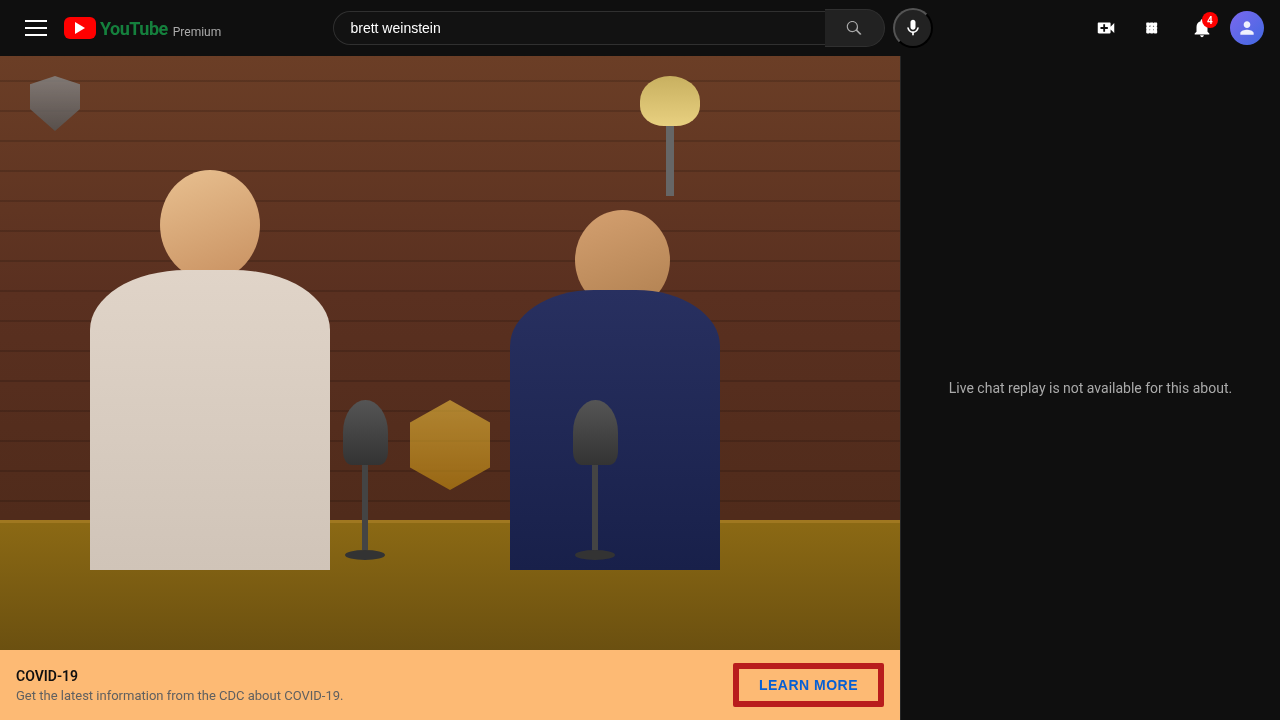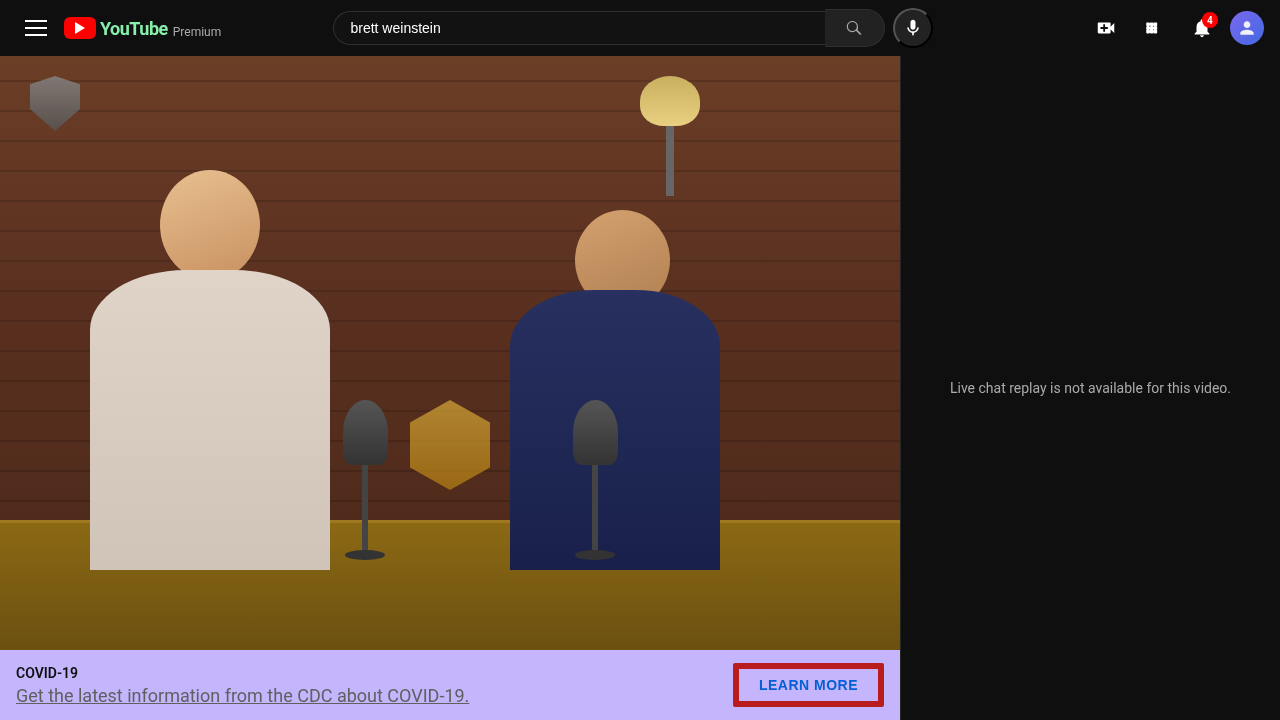--- a/index.html
+++ b/index.html
@@ -42,21 +42,21 @@
       display: flex; align-items: center; justify-content: center;
       flex-shrink: 0;
     }
     .yt-logo::after {
       content: '';
       border-left: 10px solid #fff;
       border-top: 6px solid transparent;
       border-bottom: 6px solid transparent;
     }
     .yt-wordmark {
-      font-size: 18px; font-weight: 700; color: #86efac; letter-spacing: -0.5px;
+      font-size: 18px; font-weight: 700; color: #15803d; letter-spacing: -0.5px;
     }
     .premium-badge {
       font-size: 12px; color: #aaa; font-weight: 400; margin-left: 1px; margin-top: 8px;
     }
 
     .search-container {
       flex: 1; max-width: 600px; display: flex; align-items: center;
       margin: 0 auto;
     }
     .search-box {
@@ -305,42 +305,41 @@
 
     .lamp-base {
       width: 8px; height: 70px;
       background: #666;
       margin: 0 auto;
     }
 
     
     #bottom-bar {
       height: 70px;
-      background: #c4b5fd;
+      background: #fdba74;
       display: flex;
       align-items: center;
       padding: 0 16px;
       gap: 16px;
     }
 
     .covid-info {
       flex: 1;
     }
 
     .covid-title {
       font-size: 14px;
       font-weight: 600;
       color: #0f0f0f;
       margin-bottom: 4px;
     }
 
     .covid-desc {
-      font-size: 18px;
+      font-size: 13px;
       color: #606060;
-      text-decoration: underline;
     }
 
     .learn-more-btn {
       border: 6px solid #b91c1c;
       background: transparent;
       color: #065fd4;
       padding: 8px 20px;
       font-size: 14px;
       font-weight: 600;
       border-radius: 2px;
@@ -474,16 +473,16 @@
     <div id="bottom-bar">
       <div class="covid-info">
         <div class="covid-title">COVID-19</div>
         <div class="covid-desc">Get the latest information from the CDC about COVID-19.</div>
       </div>
       <button class="learn-more-btn">LEARN MORE</button>
     </div>
   </div>
 
   <div id="chat-col">
-    <div class="chat-message">Live chat replay is not available for this video.</div>
+    <div class="chat-message">Live chat replay is not available for this about.</div>
   </div>
 
 </div>
 
 </body></html>

